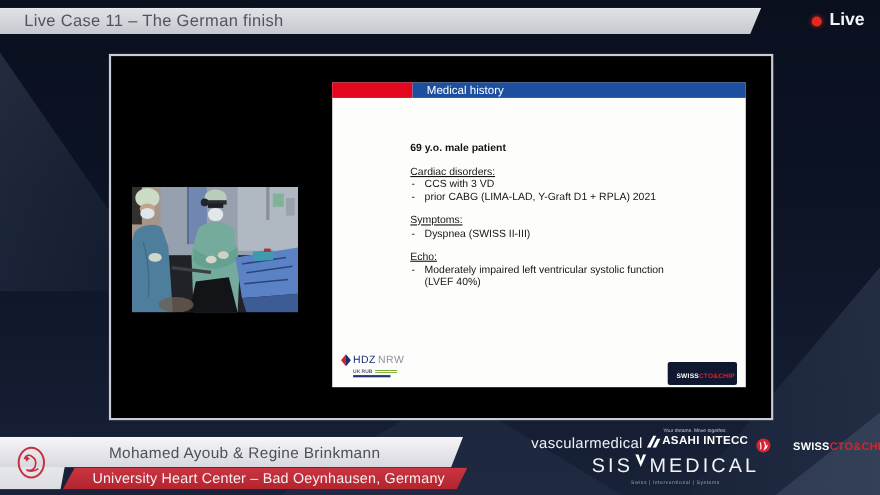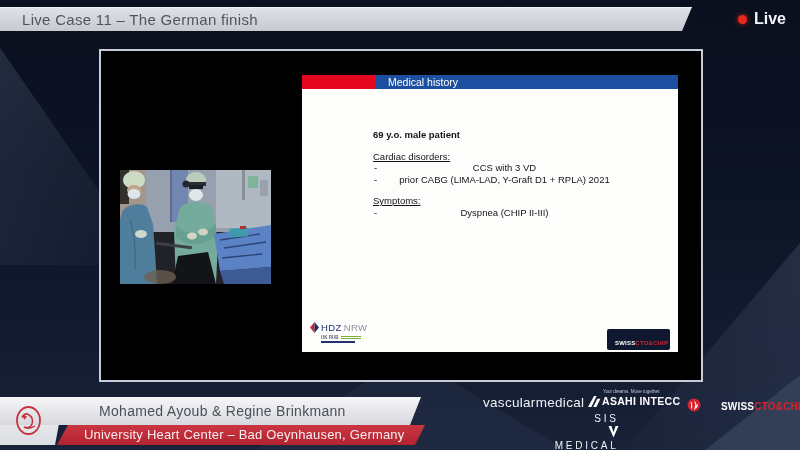--- a/index.html
+++ b/index.html
@@ -50,21 +50,21 @@
       background:#fdfdfc; }
   .slide-header { display:flex; height:14px; }
   .slide-header-red { width:73px; background:var(--slide_red,#e4051f); }
   .slide-header-blue { flex:1; background:var(--slide_blue,#1d4fa1); color:#fff;
       font-weight:400; font-size:10.5px; line-height:14px; padding-left:13px; }
   .slide-body { position:absolute; left:71px; top:54px; right:18px;
       font-size:9.5px; line-height:11.5px; color:#141414; }
   .patient-line { font-weight:700; margin-bottom:10px; }
   .slide-section { margin-top:10px; }
   .sec-heading { text-decoration:underline; }
-  .sec-items { list-style:none;text-align:center; }
+  .sec-items { list-style:none; }
   .sec-items li { position:relative; padding-left:13px; max-width:250px; }
   .sec-items li::before { content:"-"; position:absolute; left:1px; }
 
   .hdz-logo { position:absolute; left:8px; top:247px; }
   .hdz-row { display:flex; align-items:center; gap:2px; }
   .hdz-txt { font-weight:400; font-size:9.5px; color:#1a2e6b; letter-spacing:.4px; }
   .nrw-txt { font-size:9.5px; color:#8d939d; letter-spacing:.4px; }
   .ukrub-row { display:flex; align-items:center; gap:2px; margin-top:2px; margin-left:11px; }
   .ukrub-txt { font-size:4.5px; font-weight:700; color:#5a6170; }
   .ukrub-green { width:20px; height:3px;
@@ -97,22 +97,22 @@
   
   .sp-vascular { position:absolute; left:483px; top:395px; color:#eef0f4;
       font-weight:300; font-size:13.5px; letter-spacing:.3px; }
   .sp-asahi { position:absolute; left:588px; top:389px; }
   .asahi-tag { font-size:4.5px; color:#c9cede; margin-left:15px; white-space:nowrap; }
   .asahi-row { display:flex; align-items:flex-end; gap:1px; margin-top:1px; }
   .asahi-name { color:#fff; font-weight:700; font-size:10.5px; letter-spacing:.3px; }
   .sp-swiss { position:absolute; left:687px; top:396px; display:flex; align-items:center; gap:20px; }
   .sp-swiss .sw-white, .sp-swiss .sw-red { font-size:10px; letter-spacing:.2px; }
   .sp-sis { position:absolute; left:538px; top:413px; text-align:center; }
-  .sis-row { display:flex; align-items:flex-end; justify-content:center; gap:2px;
-      color:#f2f3f6; font-size:10px; letter-spacing:2.8px; font-weight:500;flex-direction:column; }
+  .sis-row { display:flex; align-items:flex-start; justify-content:center; gap:2px;
+      color:#f2f3f6; font-size:18px; letter-spacing:2.8px; font-weight:500; }
   .sis-tag { font-size:4.6px; color:#98a0b2; letter-spacing:.5px; margin-top:2px; }
 </style>
 </head>
 <body>
 
 <div id="app">
 
   <div class="mtn mtn1"></div>
   <div class="mtn mtn2"></div>
   <div class="mtn mtn3"></div>
@@ -180,24 +180,30 @@
     <div class="sec-heading">Cardiac disorders:</div>
     <ul class="sec-items">
               <li>CCS with 3 VD</li>
               <li>prior CABG (LIMA-LAD, Y-Graft D1 + RPLA) 2021</li>
             </ul>
   </div>
 
   <div class="slide-section">
     <div class="sec-heading">Symptoms:</div>
     <ul class="sec-items">
-              <li>Dyspnea (CHIP II-III)</li>
+              <li>Dyspnea (SWISS II-III)</li>
             </ul>
   </div>
 
+  <div class="slide-section">
+    <div class="sec-heading">Echo:</div>
+    <ul class="sec-items">
+              <li>Moderately impaired left ventricular systolic function (LVEF 40%)</li>
+            </ul>
+  </div>
 </div>
     </div>
 
     <div class="hdz-logo">
       <div class="hdz-row">
         <svg width="9" height="11" viewBox="0 0 9 11">
           <polygon points="4.5,0 4.5,11 0,5.5" fill="#d12030"></polygon>
           <polygon points="4.5,0 4.5,11 9,5.5" fill="#1a2e6b"></polygon>
         </svg>
         <span class="hdz-txt">HDZ</span>

